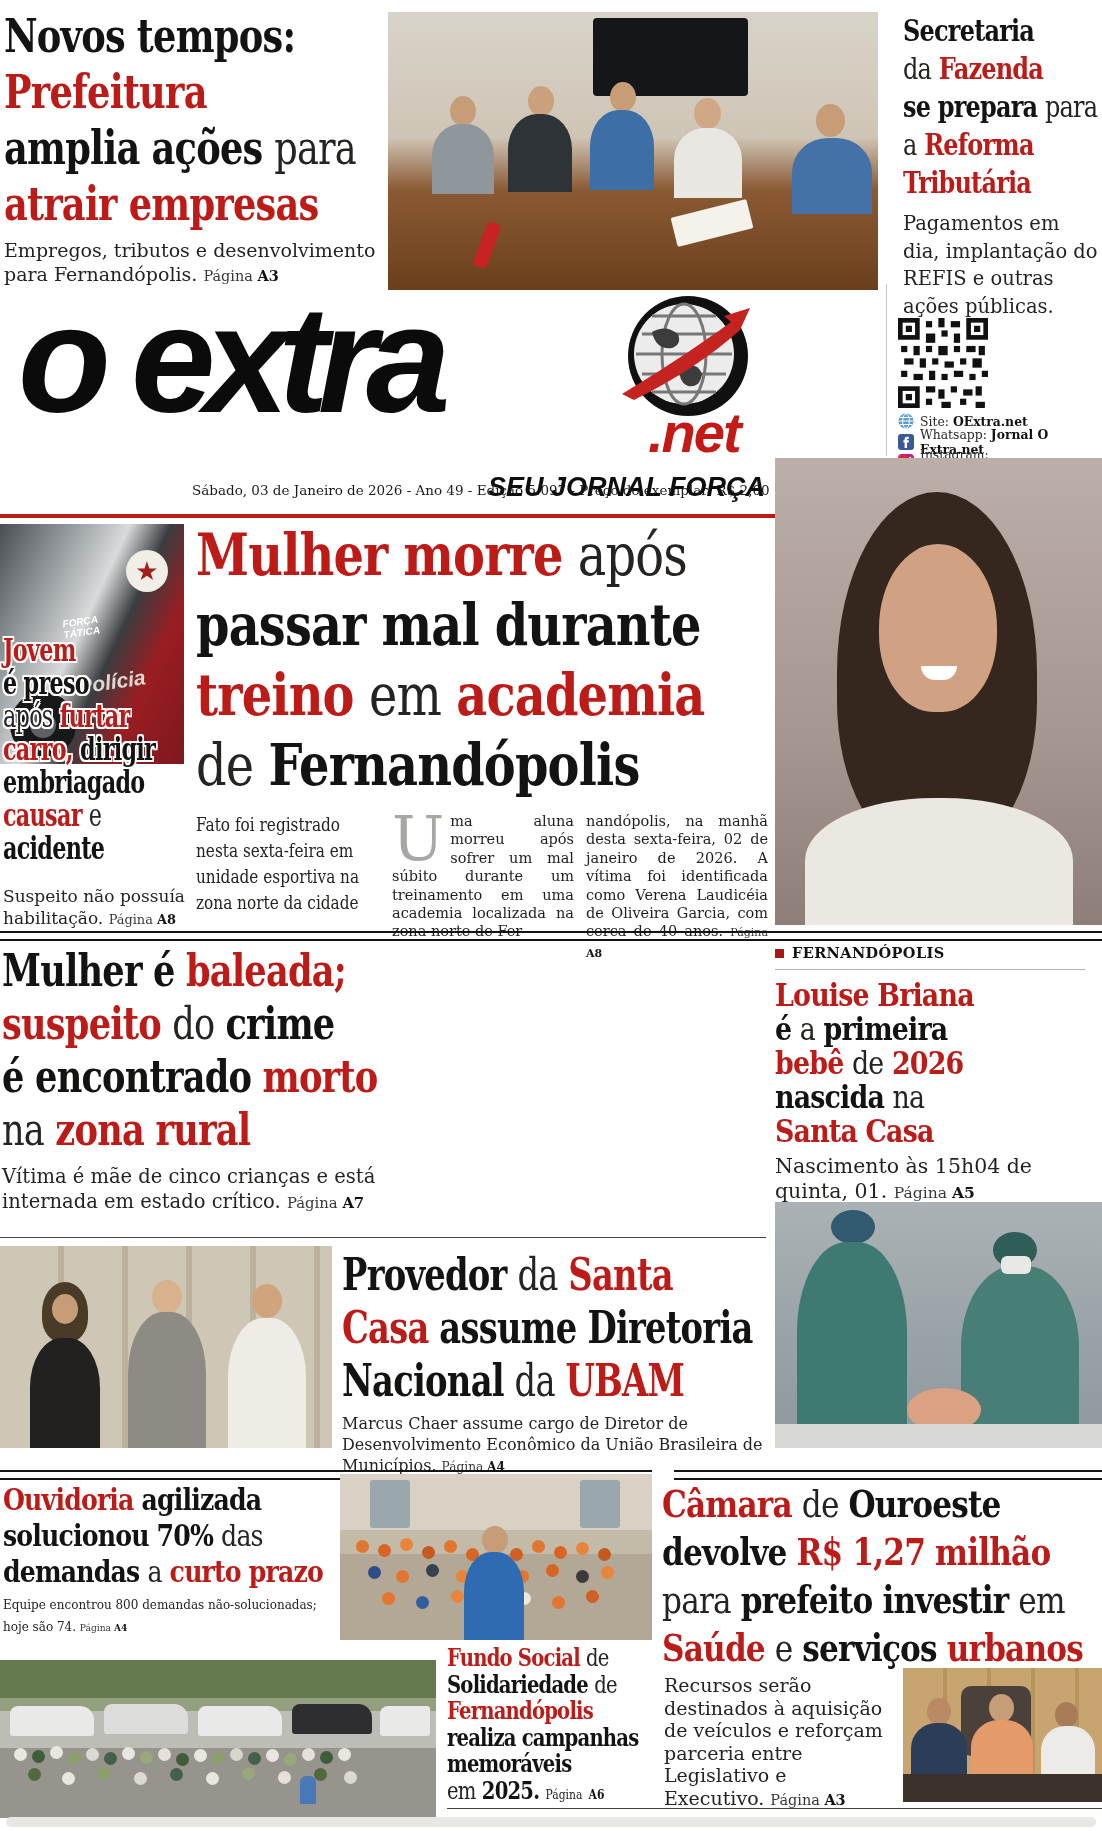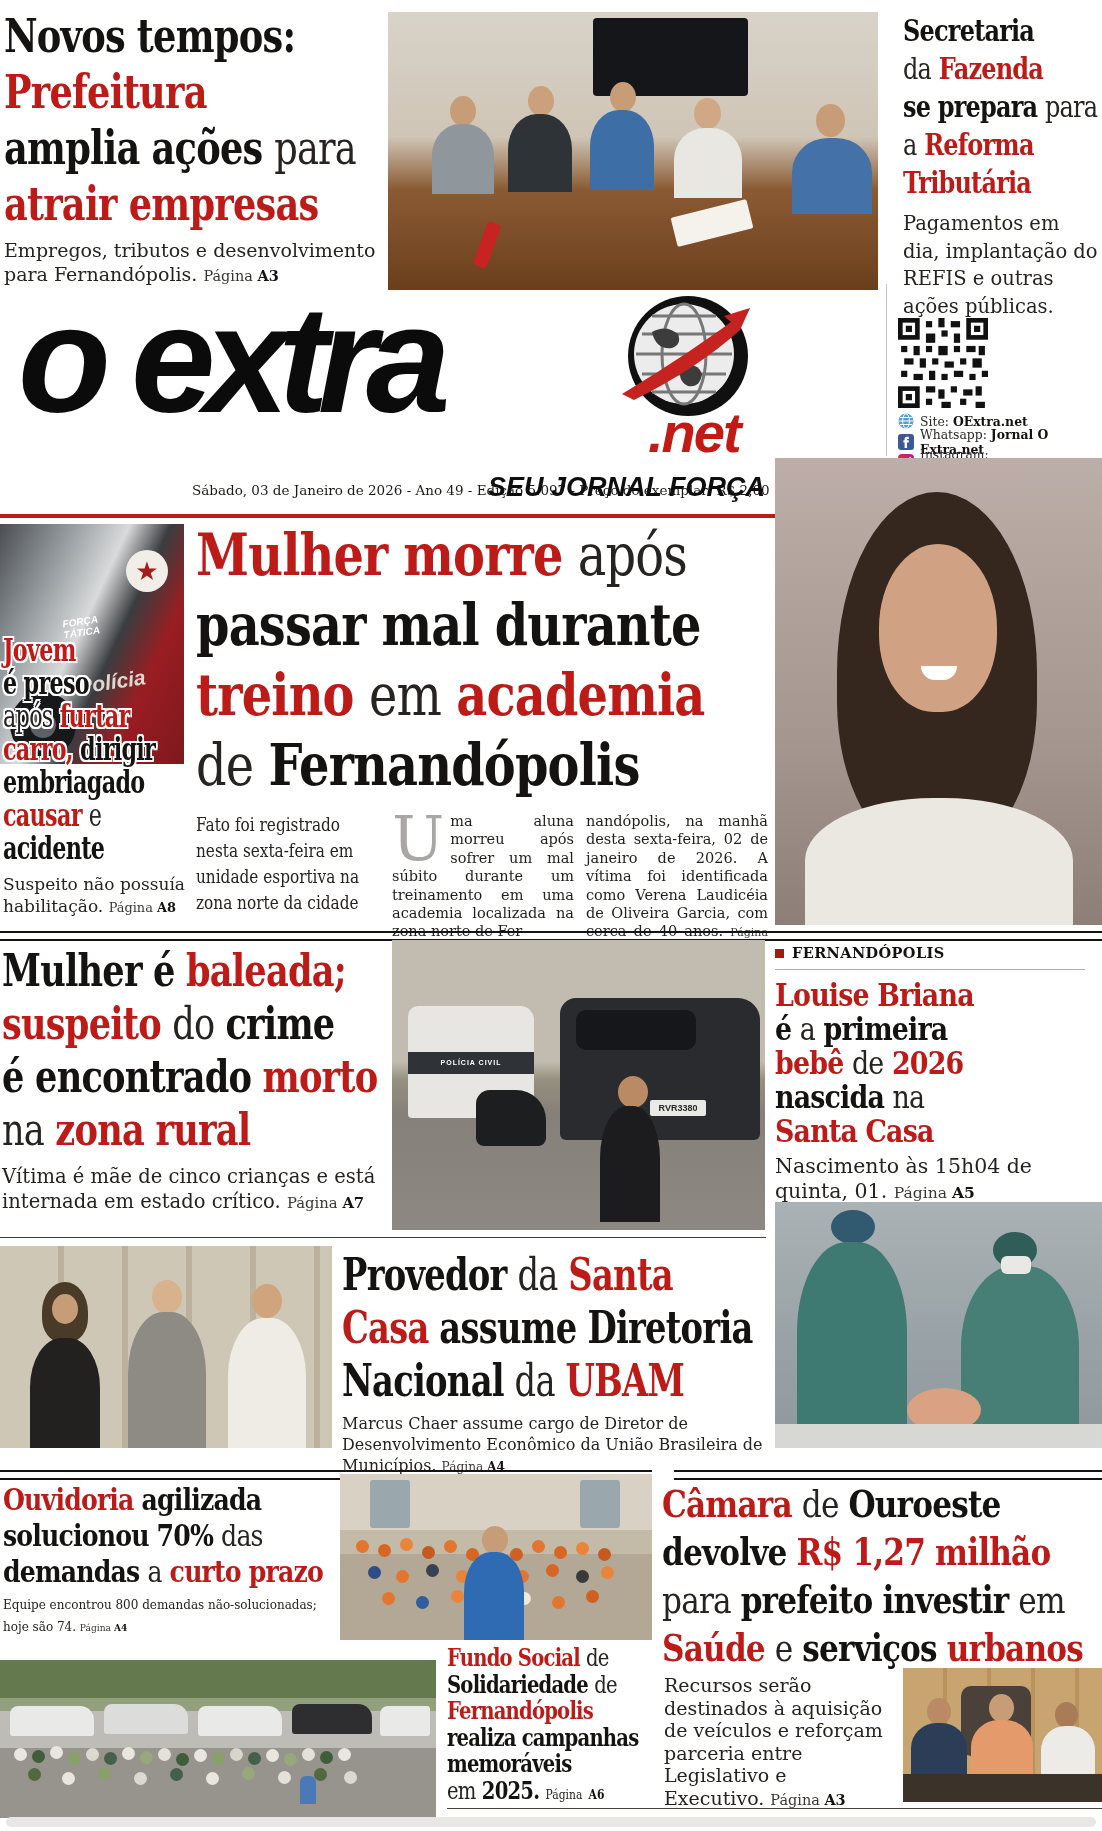--- a/index.html
+++ b/index.html
@@ -241,21 +241,21 @@
   <section class="abs" style="left:3px;top:634px;width:182px">
     <div class="hl outline" style="font-size:31px;line-height:33px;transform:scaleX(.72)">
         <div class="hl-line"><span class="sg-r">Jovem</span></div>
         <div class="hl-line"><span class="sg-k">é preso</span></div>
         <div class="hl-line"><span class="sg-l">após</span> <span class="sg-r">furtar</span></div>
         <div class="hl-line"><span class="sg-r">carro,</span> <span class="sg-k">dirigir</span></div>
         <div class="hl-line"><span class="sg-k">embriagado</span></div>
         <div class="hl-line"><span class="sg-r">causar</span> <span class="sg-l">e</span></div>
         <div class="hl-line"><span class="sg-k">acidente</span></div>
       </div>
-    <p class="deck" style="font-size:17px;line-height:22px;margin-top:8px;width:182px">
+    <p class="deck" style="font-size:17px;line-height:22px;margin-top:20px;width:182px">
       <span>Suspeito não possuía habilitação.</span>
       <span class="pg"><span>Página</span> <b>A8</b></span>
     </p>
   </section>
 
   <section class="abs" style="left:196px;top:520px;width:575px">
     <div class="hl" style="font-size:57px;line-height:70px;transform:scaleX(.84)">
         <div class="hl-line"><span class="sg-r">Mulher morre</span> <span class="sg-l">após</span></div>
         <div class="hl-line"><span class="sg-k">passar mal durante</span></div>
         <div class="hl-line"><span class="sg-r">treino</span> <span class="sg-l">em</span> <span class="sg-r">academia</span></div>
@@ -286,30 +286,20 @@
         <div class="hl-line"><span class="sg-r">suspeito</span> <span class="sg-l">do</span> <span class="sg-k">crime</span></div>
         <div class="hl-line"><span class="sg-k">é encontrado</span> <span class="sg-r">morto</span></div>
         <div class="hl-line"><span class="sg-l">na</span> <span class="sg-r">zona rural</span></div>
       </div>
     <p class="deck" style="font-size:19.5px;line-height:25px;margin-top:8px;width:388px">
       <span>Vítima é mãe de cinco crianças e está internada em estado crítico.</span>
       <span class="pg"><span>Página</span> <b>A7</b></span>
     </p>
   </section>
 
-  <div class="photo" style="left:392px;top:940px;width:373px;height:290px;background:linear-gradient(180deg,#c2bcb0 0%,#c2bcb0 42%,#96907f 48%,#86807a 60%,#8d8881 100%)">
-    <span class="ph" style="left:168px;top:58px;width:200px;height:142px;background:#2a2b2e;border-radius:16px 22px 6px 6px"></span>
-    <span class="ph" style="left:184px;top:70px;width:120px;height:40px;background:#16171a;border-radius:10px"></span>
-    <span class="ph" style="left:258px;top:160px;width:56px;height:16px;background:#e9e9e6;border-radius:2px;font-family:'Liberation Sans',sans-serif;font-size:9px;font-weight:bold;color:#2a2a2a;text-align:center;line-height:16px">RVR3380</span>
-    <span class="ph" style="left:16px;top:66px;width:126px;height:112px;background:#e7e6e2;border-radius:10px 14px 4px 4px"></span>
-    <span class="ph" style="left:16px;top:112px;width:126px;height:22px;background:#2f3338;color:#fff;font-family:'Liberation Sans',sans-serif;font-size:7px;font-weight:bold;text-align:center;line-height:22px;letter-spacing:1px">POLÍCIA CIVIL</span>
-    <span class="ph" style="left:84px;top:150px;width:70px;height:56px;background:#1d1e20;border-radius:14px 30px 8px 8px"></span>
-    <span class="head" style="left:226px;top:136px;width:30px;height:32px;background:#b98a63"></span>
-    <span class="torso" style="left:208px;top:166px;width:60px;height:116px;background:#1c1c1e"></span>
-  </div>
 
   <div class="rule1" style="left:0;top:1237px;width:766px"></div>
 
   <section class="abs" style="left:775px;top:944px;width:327px">
     <div class="kicker">
       <span class="ksq"></span><span>FERNANDÓPOLIS</span>
     </div>
     <div class="hl" style="font-size:32px;line-height:34px;margin-top:8px;transform:scaleX(.84)">
         <div class="hl-line"><span class="sg-r">Louise Briana</span></div>
         <div class="hl-line"><span class="sg-k">é</span> <span class="sg-l">a</span> <span class="sg-k">primeira</span></div>

